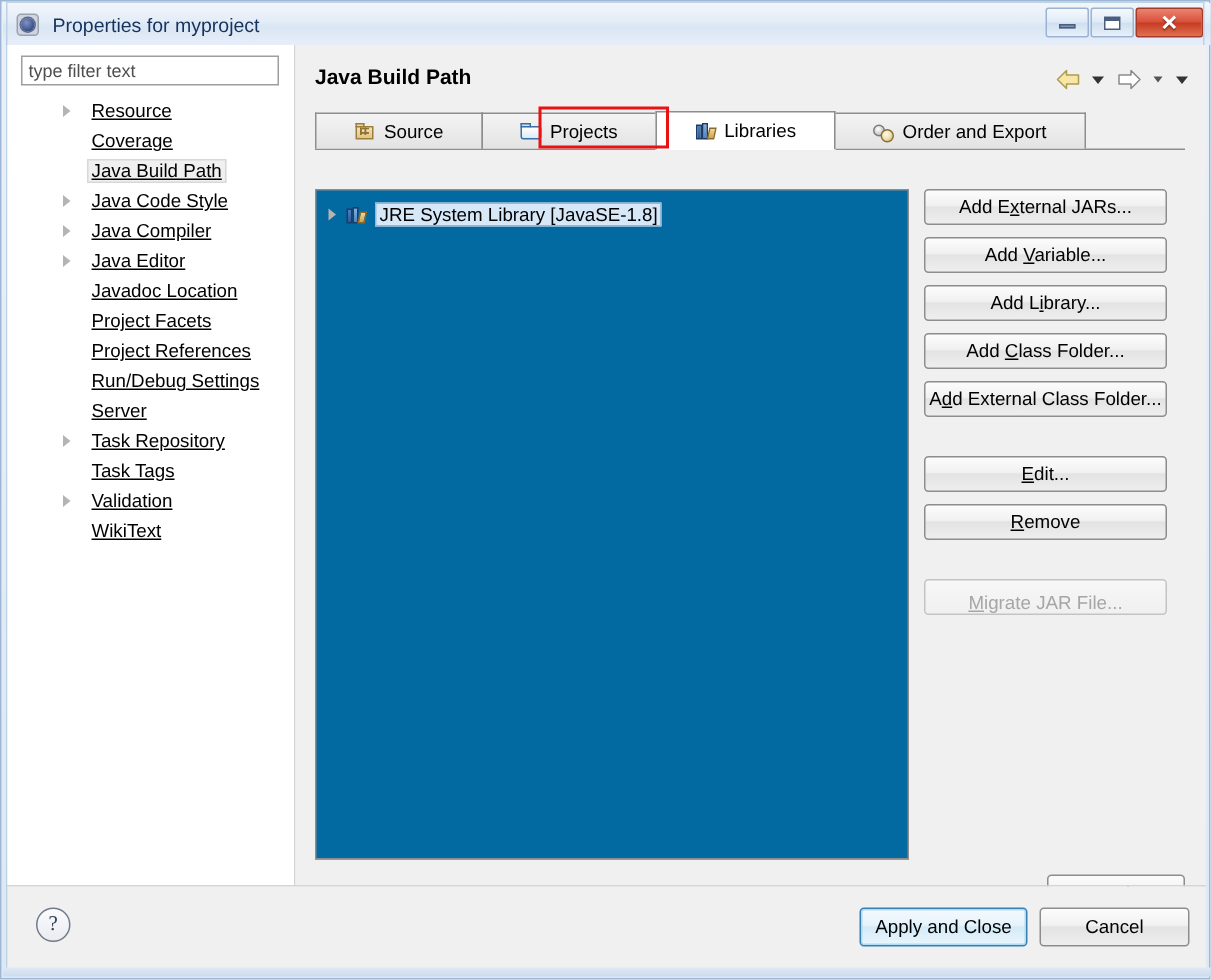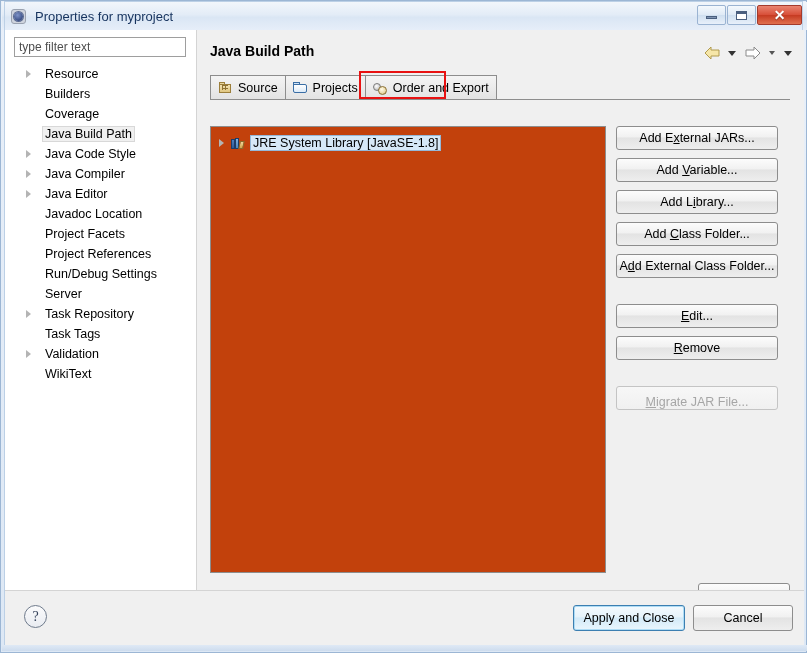--- a/index.html
+++ b/index.html
@@ -146,22 +146,23 @@
     background: #ffffff;
     font-family: "Liberation Sans", sans-serif;
     font-size: 12px;
     color: #4e4e4e;
     padding: 0 4px;
     line-height: 18px;
   }
   .filter-box::placeholder { color: #4e4e4e; opacity: 1; }
   .tree {
     position: absolute;
-    left: 0; top: 34px;
+    left: 16px; top: 34px;
     width: 191px;
+    text-decoration: underline;
   }
   .tree-item {
     height: 20px;
     display: flex;
     align-items: center;
     padding-left: 20px;
     font-size: 12.5px;
     color: #000000;
     white-space: nowrap;
     position: relative;
@@ -236,21 +237,21 @@
     display: flex;
     align-items: flex-end;
     border-bottom: 1px solid #8d8d8d;
   }
   .tab {
     height: 24px;
     box-sizing: border-box;
     display: flex;
     align-items: center;
     gap: 5px;
-    padding: 0 7px;
+    padding: 0 25px;
     font-size: 12.5px;
     color: #000000;
     background: linear-gradient(to bottom, #f4f4f4 0%, #e3e3e3 100%);
     border: 1px solid #8d8d8d;
     border-bottom: none;
     margin-right: -1px;
     white-space: nowrap;
   }
   .tab.active {
     background: #ffffff;
@@ -333,21 +334,21 @@
     color: #000000;
   }
   .underline-mn { text-decoration: underline; }
 
   
   .listbox {
     position: absolute;
     left: 13px; top: 96px;
     width: 396px;
     height: 447px;
-    background: #c2410c;
+    background: #0369a1;
     border: 1px solid #8d8d8d;
     box-sizing: border-box;
     overflow: hidden;
   }
   .jre-row {
     position: relative;
     height: 20px;
     display: flex;
     align-items: center;
     margin-top: 6px;
@@ -511,23 +512,20 @@
   <div class="dialog-body">
 
     <div class="sidebar">
       <input class="filter-box" type="text" placeholder="type filter text" style="">
       <div class="tree" id="sidebar-tree">
           <div class="tree-item">
             <div class="tree-arrow"></div>
             <span class="tree-label">Resource</span>
           </div>
           <div class="tree-item">
-            <span class="tree-label">Builders</span>
-          </div>
-          <div class="tree-item">
             <span class="tree-label">Coverage</span>
           </div>
           <div class="tree-item selected">
             <span class="tree-label">Java Build Path</span>
           </div>
           <div class="tree-item">
             <div class="tree-arrow"></div>
             <span class="tree-label">Java Code Style</span>
           </div>
           <div class="tree-item">
@@ -609,20 +607,30 @@
           </div>
           <div class="tab">
             <span style="display: flex;">
               <div class="ico ico-projects">
                 <div class="tabtop"></div>
                 <div class="folder"></div>
               </div>
             </span>
             <span>Projects</span>
           </div>
+          <div class="tab active">
+            <span style="display: flex;">
+              <div class="ico ico-libraries">
+                <div class="book1"></div>
+                <div class="book2"></div>
+                <div class="book3"></div>
+              </div>
+            </span>
+            <span>Libraries</span>
+          </div>
           <div class="tab">
             <span style="display: flex;">
               <div class="ico ico-order">
                 <div class="gear1"></div>
                 <div class="gear2"></div>
               </div>
             </span>
             <span>Order and Export</span>
           </div>
         </div>

